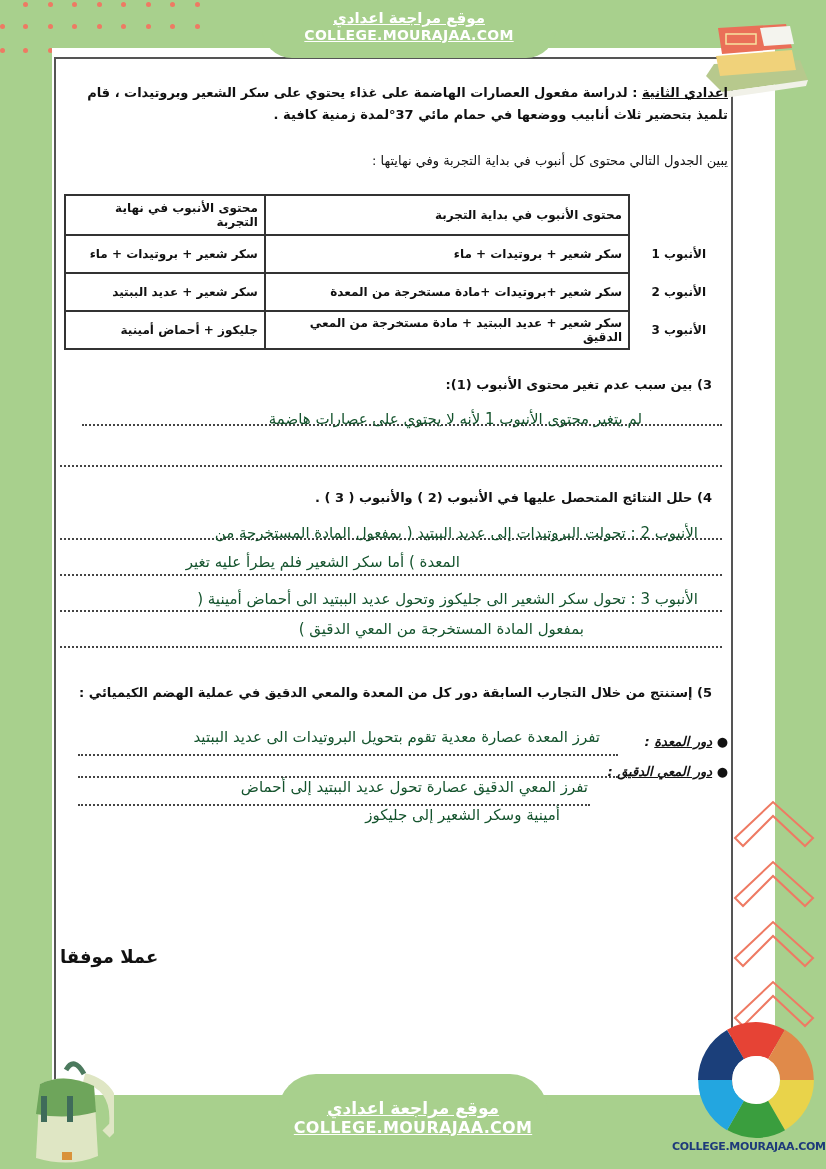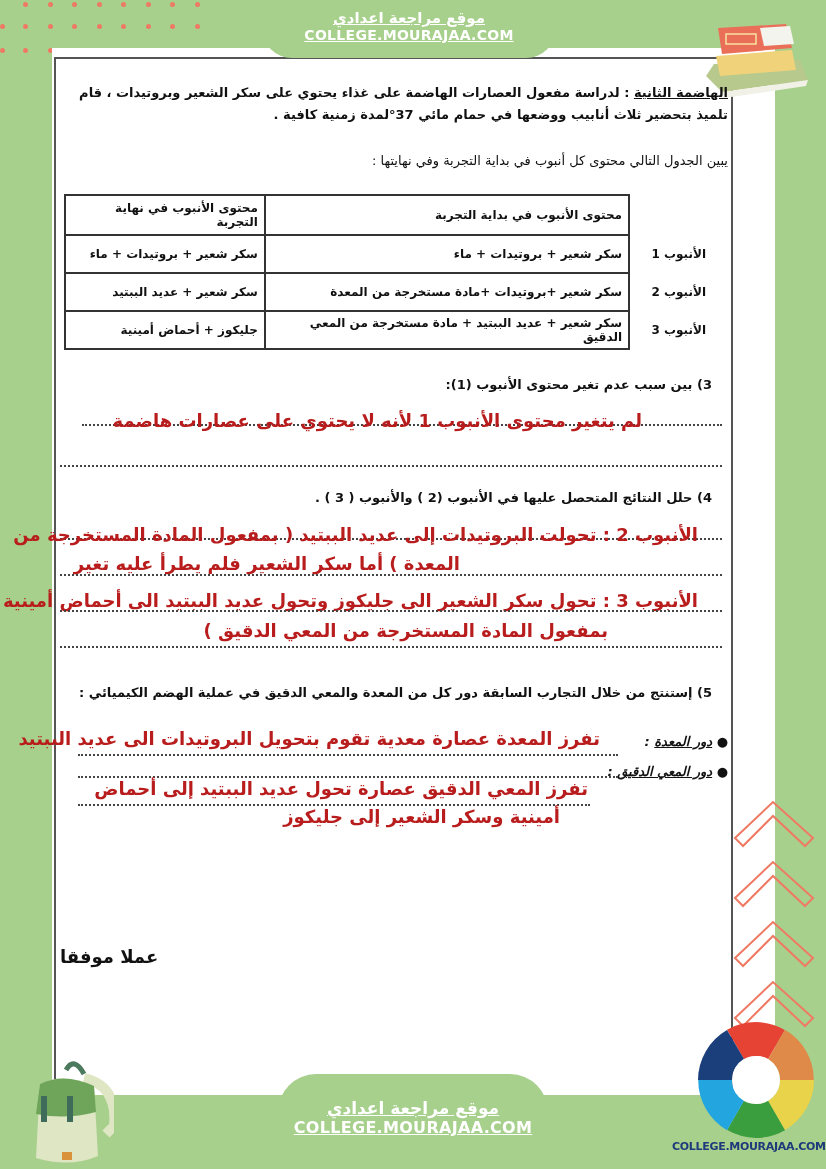--- a/index.html
+++ b/index.html
@@ -47,21 +47,21 @@
   }
   table.exp td { border:2px solid #333; height:36px; padding:0 6px; text-align:right; }
   table.exp td.rowlabel { border:none; width:70px; }
   table.exp tr.head td.rowlabel { border:none; }
   table.exp tr.head td { height:38px; }
 
   .q { position:absolute; right:16px; font-size:13px; font-weight:bold; }
   .dotline {
     position:absolute; height:0; border-bottom:2px dotted #444;
   }
-  .ans { position:absolute; color:#b91c1c; font-size:18px; font-weight:bold; white-space:nowrap; }
+  .ans { position:absolute; color:#14532d; font-size:15px; font-weight:normal; white-space:nowrap; }
   .bullet { position:absolute; font-size:13px; font-weight:bold;font-style:italic; }
   .bullet u { text-decoration:underline; }
   .closing { position:absolute; left:0; font-size:18px; font-weight:bold; }
 
   .chevrons { position:absolute; left:733px; top:790px; width:90px; height:240px; }
   .books { position:absolute; left:700px; top:14px; width:116px; height:86px; }
   .backpack { position:absolute; left:14px; top:1056px; width:100px; height:110px; }
   .logo { position:absolute; left:696px; top:1020px; width:120px; height:120px; }
   .logo-text { position:absolute; left:672px; top:1140px; width:150px; font-size:11px; font-weight:bold; color:#1e3a7a; text-align:center; letter-spacing:-0.3px; }
 </style>
@@ -109,21 +109,21 @@
   <path d="M6 62 L14 50 L100 46 L108 66 L22 78 Z" fill="#b7c98d"></path>
   <path d="M22 78 L108 66 L106 72 L24 84 Z" fill="#f1f1e8"></path>
   <path d="M16 42 L92 36 L96 56 L20 62 Z" fill="#f0d27a"></path>
   <path d="M18 14 L86 10 L92 34 L22 40 Z" fill="#ea6f58"></path>
   <rect x="26" y="20" width="30" height="10" fill="none" stroke="#f7e3a0" stroke-width="1.5"></rect>
   <path d="M60 14 L90 12 L94 30 L64 32 Z" fill="#f4f4ee"></path>
 </svg>
 
 <div class="content">
   <div class="intro">
-    <u>الهاضمة الثانية</u>
+    <u>اعدادي الثانية</u>
     <span>: لدراسة مفعول العصارات الهاضمة على غذاء يحتوي على سكر الشعير وبروتيدات ، قام تلميذ بتحضير ثلاث أنابيب ووضعها في حمام مائي 37°لمدة زمنية كافية .</span>
   </div>
   <div class="intro2">يبين الجدول التالي محتوى كل أنبوب في بداية التجربة وفي نهايتها :</div>
 
   <table class="exp">
     <tbody>
         <tr class="head">
       <td class="rowlabel"></td>
       <td>محتوى الأنبوب في بداية التجربة</td>
       <td>محتوى الأنبوب في نهاية التجربة</td>
@@ -151,21 +151,21 @@
   <div class="ans" style="right:86px; top:350px;">لم يتغير محتوى الأنبوب 1 لأنه لا يحتوي على عصارات هاضمة</div>
   <div class="dotline" style="left:0; width:662px; top:405px;"></div>
 
   <div class="q" style="top:430px">4) حلل النتائج المتحصل عليها في الأنبوب (2 ) والأنبوب ( 3 ) .</div>
   <div class="dotline" style="left:0; width:662px; top:478px;"></div>
   <div class="ans" style="right:30px; top:464px;">الأنبوب 2 : تحولت البروتيدات إلى عديد الببتيد ( بمفعول المادة المستخرجة من</div>
   <div class="ans" style="right:268px; top:493px;">المعدة ) أما سكر الشعير فلم يطرأ عليه تغير</div>
   <div class="dotline" style="left:0; width:662px; top:514px;"></div>
   <div class="ans" style="right:30px; top:530px;">الأنبوب 3 : تحول سكر الشعير الى جليكوز وتحول عديد الببتيد الى أحماض أمينية (</div>
   <div class="dotline" style="left:0; width:662px; top:550px;"></div>
-  <div class="ans" style="right:120px; top:560px;text-align:right;">بمفعول المادة المستخرجة من المعي الدقيق )</div>
+  <div class="ans" style="right:144px; top:560px;text-align:right;">بمفعول المادة المستخرجة من المعي الدقيق )</div>
   <div class="dotline" style="left:0; width:662px; top:586px;"></div>
 
   <div class="q" style="top:625px">5) إستنتج من خلال التجارب السابقة دور كل من المعدة والمعي الدقيق في عملية الهضم الكيميائي :</div>
 
   <div class="bullet" style="right:0; top:674px;">
     <span>● </span><u>دور المعدة</u> :
   </div>
   <div class="dotline" style="left:18px; width:540px; top:694px;"></div>
   <div class="ans" style="right:128px; top:668px;">تفرز المعدة عصارة معدية تقوم بتحويل البروتيدات الى عديد الببتيد</div>
 

